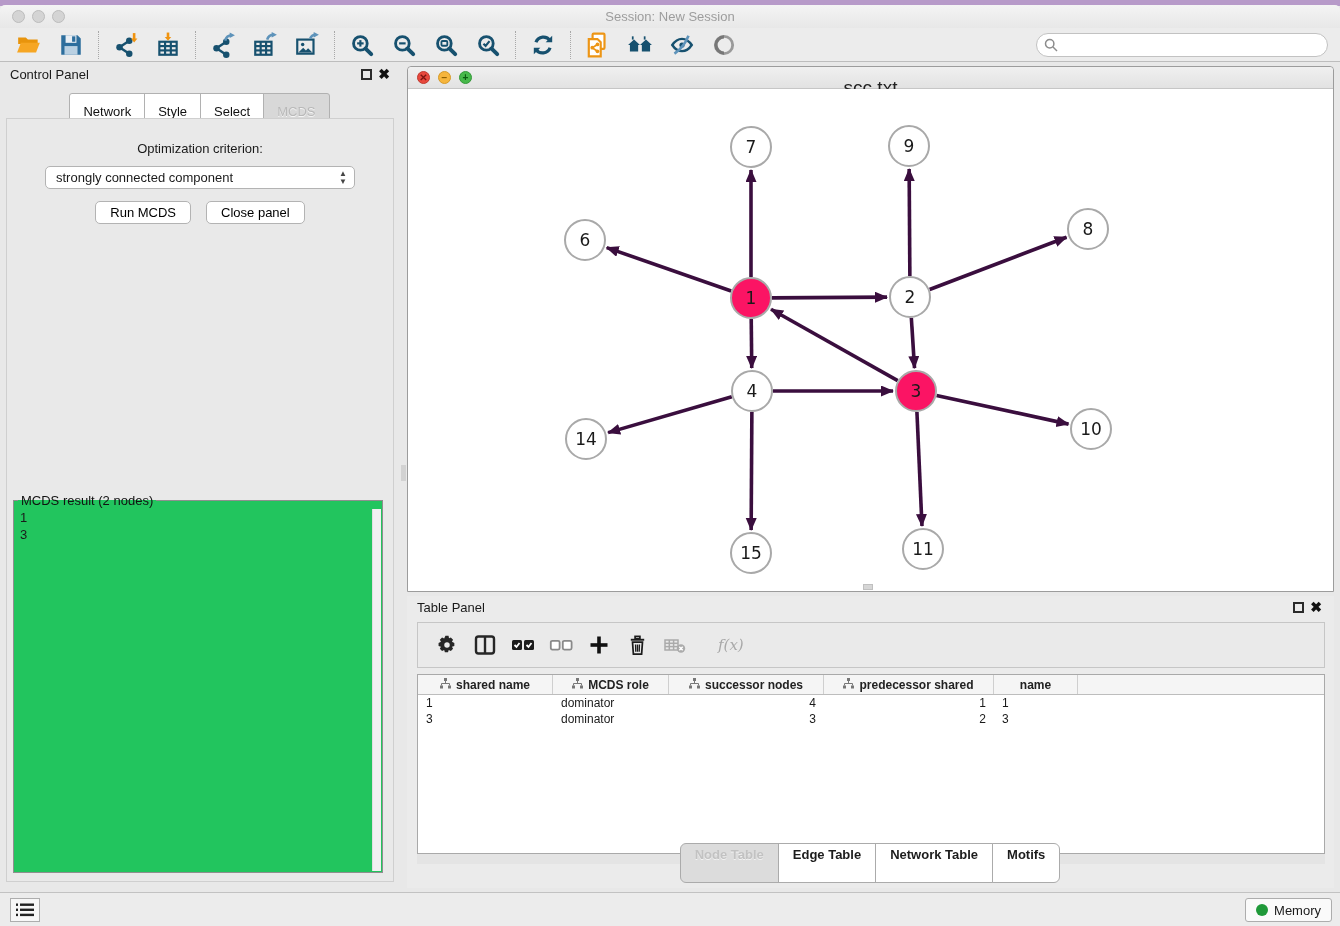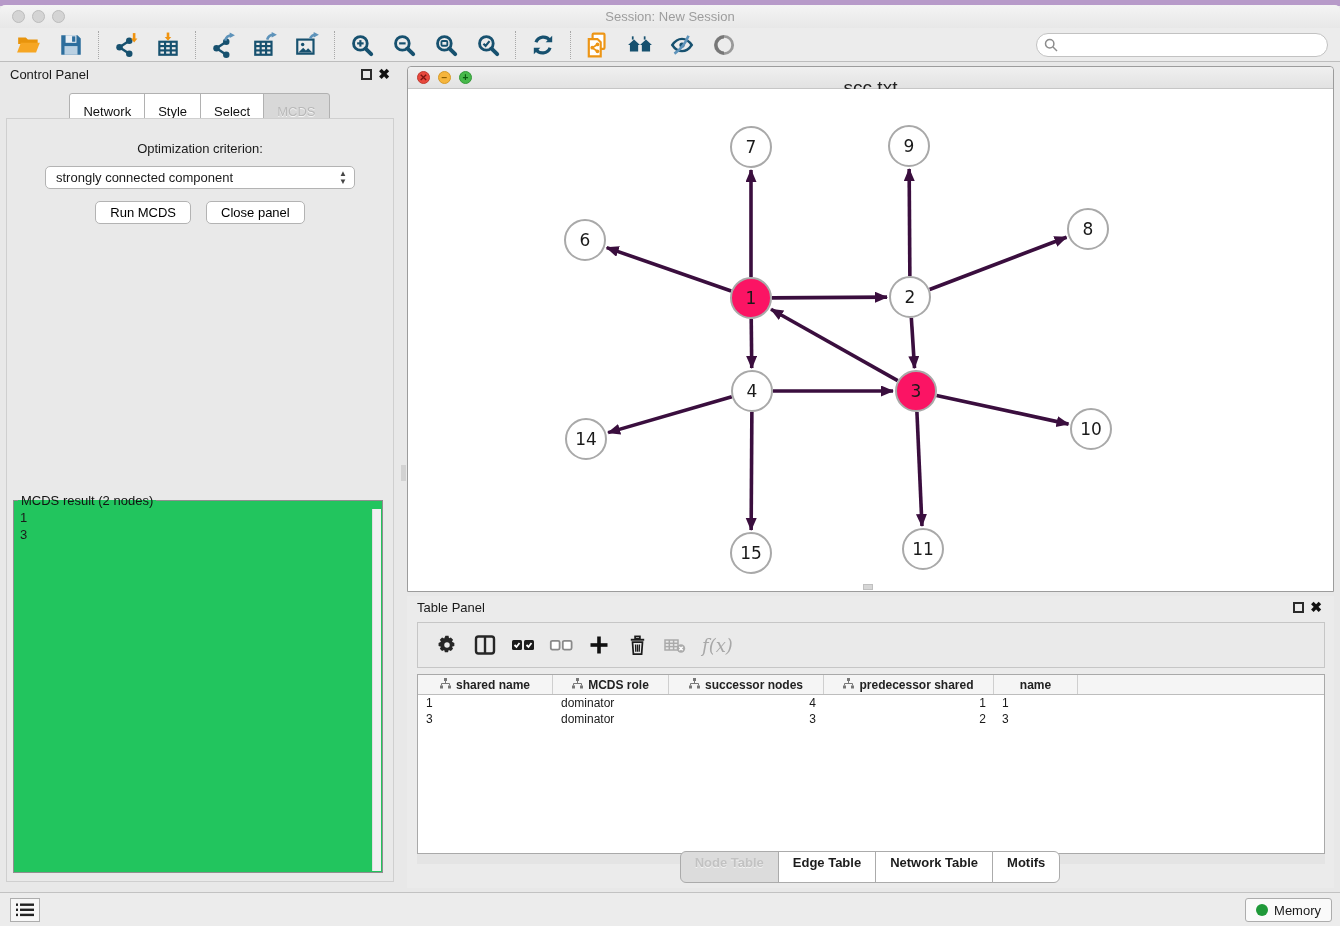--- a/index.html
+++ b/index.html
@@ -71,30 +71,30 @@
   .tl-min   { left:30px; background:#f6b53c; border:1px solid #d59a28; color:#8a5d00; }
   .tl-max   { left:51px; background:#47b94a; border:1px solid #35983a; color:#0b5c10; }
   .net-canvas { position:absolute; left:0; top:22px; width:925px; height:502px; background:#fff; overflow:hidden; }
   .hthumb { position:absolute; left:455px; bottom:1px; width:10px; height:6px; background:#d6d6d6; border:1px solid #c0c0c0; }
 
   
   .table-panel { position:absolute; left:407px; top:596px; width:927px; height:292px; background:#ebebeb; }
   .tp-toolbar { position:absolute; left:10px; right:9px; top:26px; height:46px;
     background:#eaeaea; border:1px solid #c6c6c6; display:flex; align-items:center; padding-left:16px; }
   .tp-icon { width:26px; height:26px; margin-right:12px; display:flex; align-items:center; justify-content:center; }
-  .fx-label { font-size:18px; font-style:italic; font-family:"DejaVu Serif", serif; color:#a8a8a8; margin-left:2px; }
+  .fx-label { font-size:15px; font-style:italic; font-family:"DejaVu Serif", serif; color:#a8a8a8; margin-left:18px; }
   .node-table { position:absolute; left:10px; right:9px; top:78px; height:180px;
     background:#fff; border:1px solid #a9a9a9; overflow:hidden; }
   .nt-header { display:flex; height:20px; background:#f5f5f5; border-bottom:1px solid #bdbdbd; }
   .nt-hcell { display:flex; align-items:center; justify-content:center; gap:5px;
     font-size:12px; font-weight:700; color:#222; border-right:1px solid #cfcfcf; }
   .nt-row { display:flex; height:16px; }
   .nt-cell { font-size:12px; line-height:16px; padding:0 8px; white-space:nowrap; overflow:hidden; }
   .tp-tabs { position:absolute; left:0; right:0; bottom:5px; display:flex; justify-content:center; }
-  .tp-tab { padding:3px 14px 12px; font-size:13px; font-weight:600; background:#fff;
+  .tp-tab { padding:3px 14px 20px; font-size:13px; font-weight:600; background:#fff;
     border:1px solid #ababab; margin-left:-1px; color:#1c1c1c; }
   .tp-tab:first-child { border-radius:6px 0 0 6px; }
   .tp-tab:last-child { border-radius:0 6px 6px 0; }
   .tp-tab.active { background:#dcdcdc; color:#c2c2c2; text-shadow:0 1px 0 #f2f2f2; }
   .tp-strip { position:absolute; left:10px; right:9px; top:258px; height:10px; background:#e4e4e4; }
 
   
   .statusbar { position:absolute; left:0; bottom:0; width:1340px; height:34px;
     background:#ececec; border-top:1px solid #c2c2c2; }
   .status-left-btn { position:absolute; left:10px; top:5px; width:30px; height:24px;

